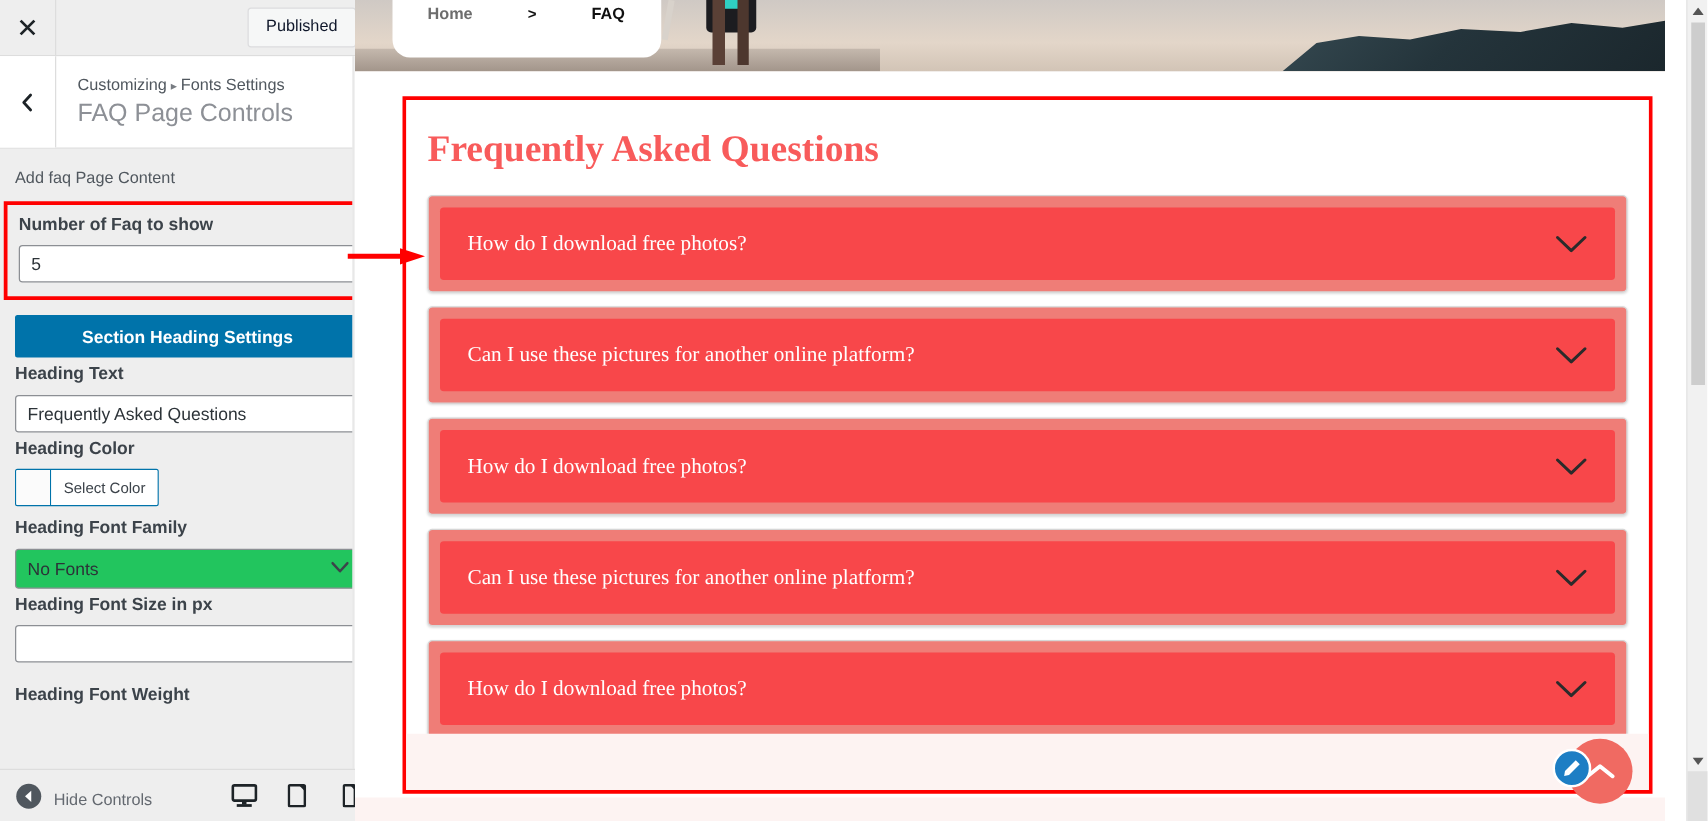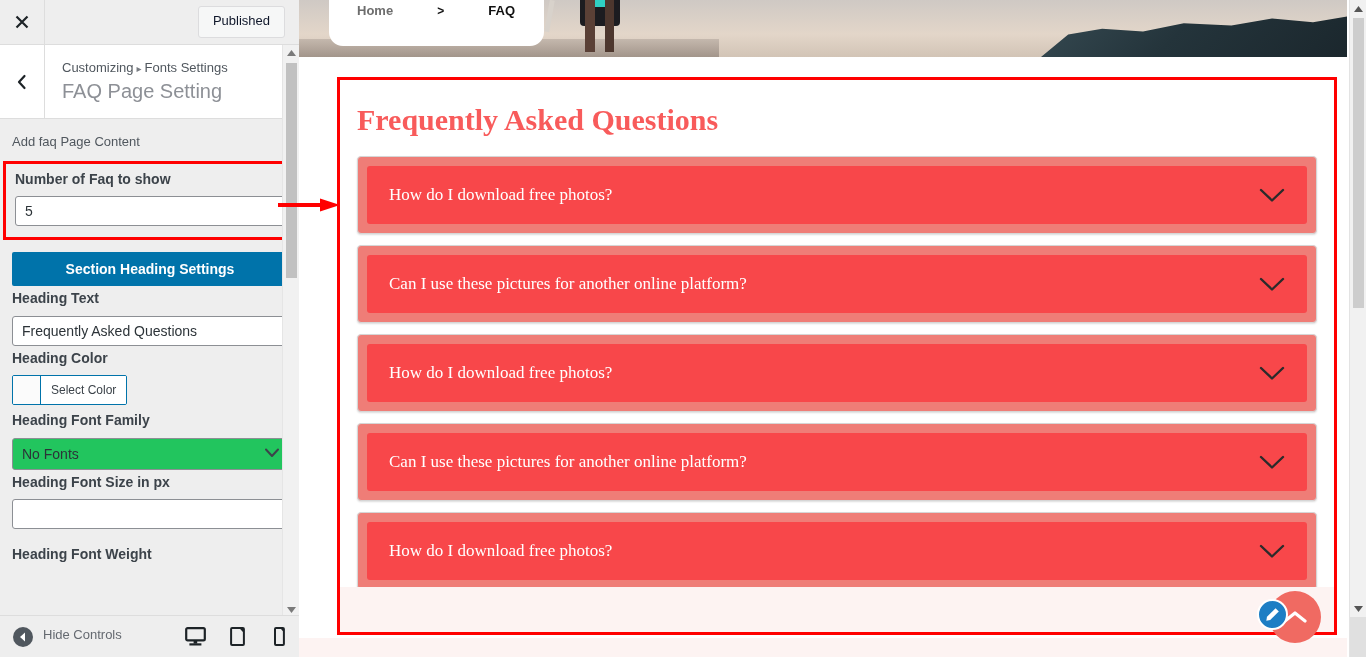--- a/index.html
+++ b/index.html
@@ -219,21 +219,21 @@
   .cz-footer {
     position: absolute;
     left: 0; bottom: 0;
     width: 300px; height: 42px;
     background: #eee;
     border-top: 1px solid #ddd;
     display: flex;
     align-items: center;
   }
   .cz-hide {
-    display: flex; align-items: flex-start;
+    display: flex; align-items: flex-end;
     padding-left: 13px;
     cursor: pointer;
   }
   .cz-hide-circle {
     width: 20px; height: 20px;
     border-radius: 50%;
     background: #50575e;
     display: flex; align-items: center; justify-content: center;
     margin-right: 10px;
   }
@@ -254,21 +254,21 @@
     content: "";
     position: absolute;
     bottom: -3px; left: 8px; right: 8px;
     height: 4px;
     background: #1d2327;
   }
 
   
   .preview {
     position: absolute;
-    left: 299px; top: 0;
+    left: 284px; top: 0;
     width: 1048px; height: 657px;
     background: #fff;
     overflow: hidden;
   }
 
   
   .hero {
     position: absolute;
     left: 0; top: 0;
     width: 1048px; height: 57px;
@@ -489,21 +489,21 @@
     <div class="cz-section-title">
       <div class="cz-back">
         <svg width="14" height="16" viewBox="0 0 14 16">
           <path d="M9.5 2 L4 8 L9.5 14" stroke="#1d2327" stroke-width="2.2" fill="none" stroke-linecap="round" stroke-linejoin="round"></path>
         </svg>
       </div>
       <div class="cz-titles">
         <div class="cz-breadcrumb">
           <span>Customizing</span><span class="sep">▸</span><span>Fonts Settings</span>
         </div>
-        <div class="cz-pagetitle">FAQ Page Setting</div>
+        <div class="cz-pagetitle">FAQ Page Controls</div>
       </div>
     </div>
 
     <div class="cz-body">
       <div class="cz-inner">
 
         <div class="cz-desc">Add faq Page Content</div>
 
         <div class="cz-highlight">
           <label class="cz-label">Number of Faq to show</label>

